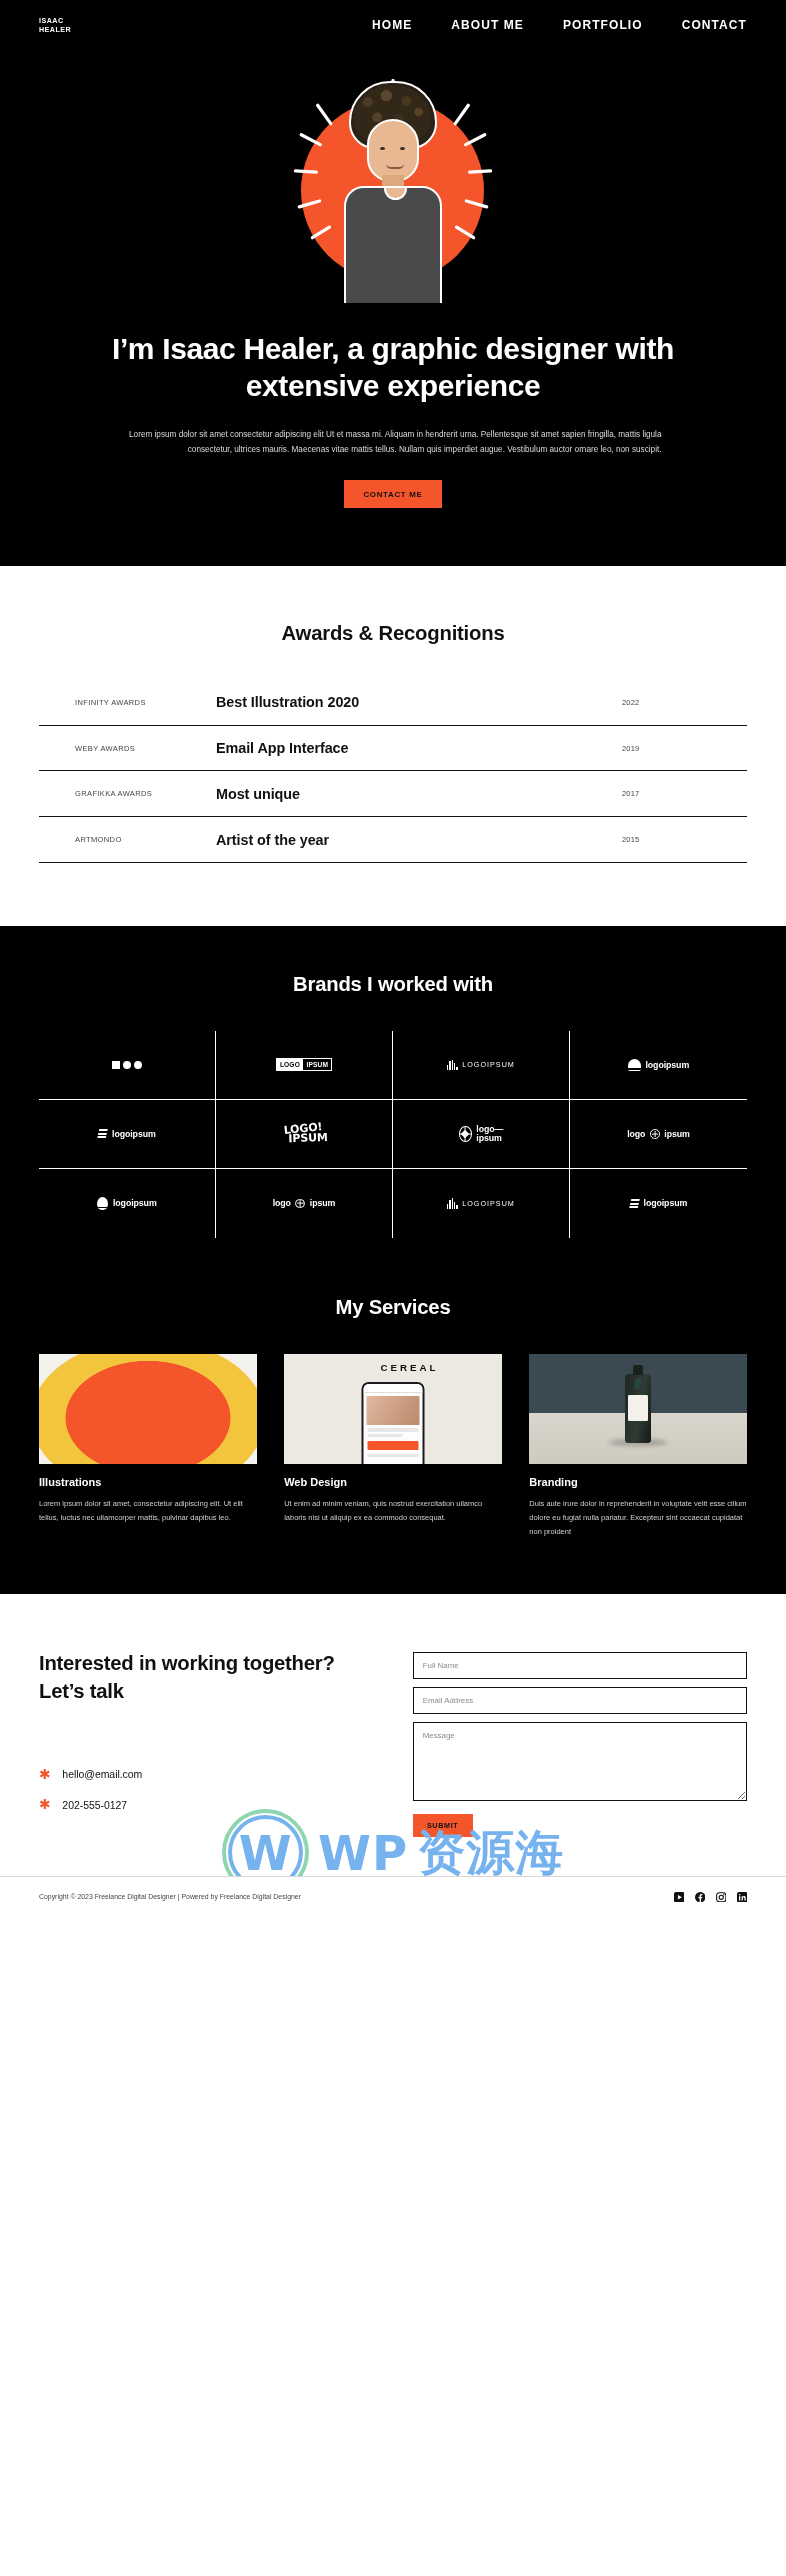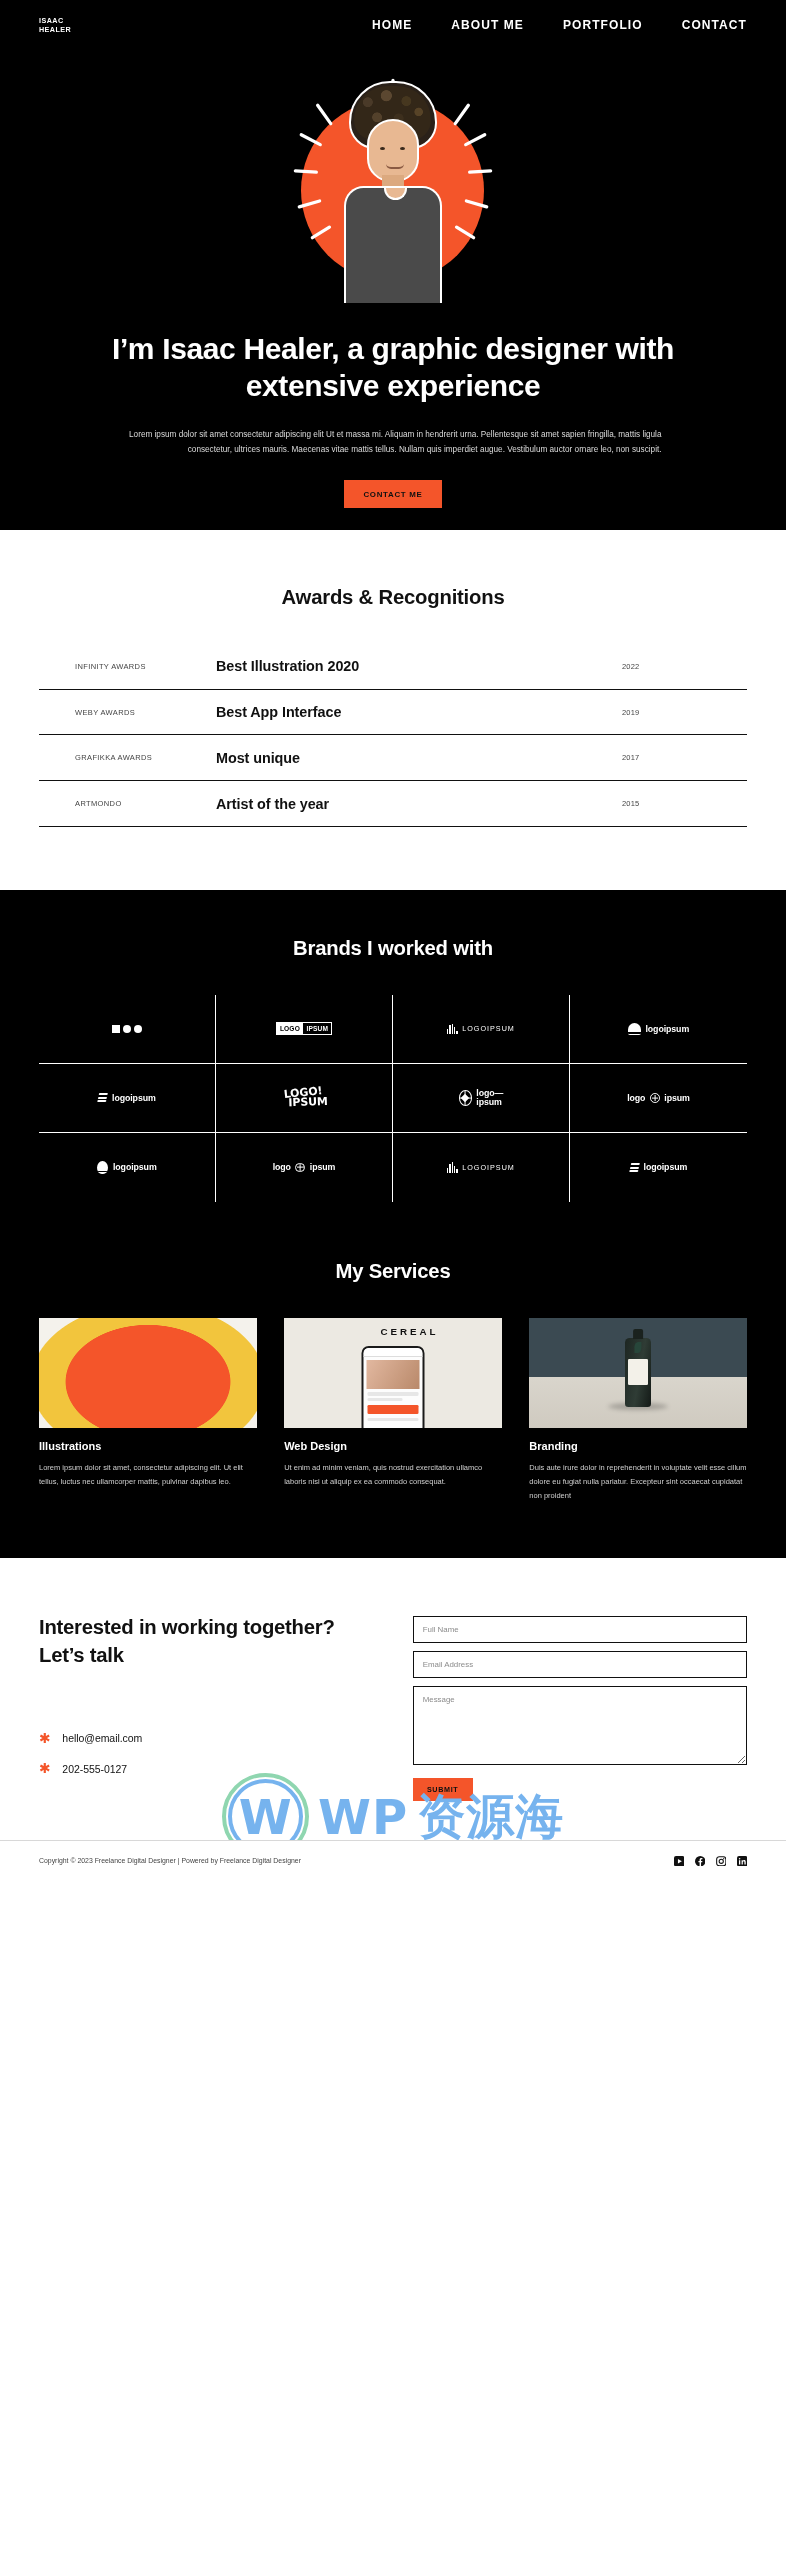--- a/index.html
+++ b/index.html
@@ -6,21 +6,21 @@
   html,body{width:786px;}
   body{
     font-family:"Liberation Sans", sans-serif;
     background:#ffffff;
     color:#111111;
     -webkit-font-smoothing:antialiased;
   }
   .page{width:786px;position:relative;overflow:hidden;}
 
   
-  .hero{background:#000000;color:#ffffff;padding:0 0 22px 0;position:relative;}
+  .hero{background:#000000;color:#ffffff;padding:0 0 58px 0;position:relative;}
   .nav{
     display:flex;align-items:center;justify-content:space-between;
     padding:15.7px 39px 5.2px 39px;
   }
   .brand{
     font-size:7.2px;font-weight:700;letter-spacing:.06em;line-height:1.35;
     text-transform:uppercase;color:#fff;
   }
   .brand span{display:block;}
   .nav-links{display:flex;align-items:center;gap:39px;}
@@ -301,21 +301,21 @@
   <section class="awards">
     <h2 class="section-title">Awards &amp; Recognitions</h2>
 
     <div class="award-row">
       <div class="award-org">INFINITY AWARDS</div>
       <div class="award-name">Best Illustration 2020</div>
       <div class="award-year">2022</div>
     </div>
     <div class="award-row">
       <div class="award-org">WEBY AWARDS</div>
-      <div class="award-name">Best App Interface</div>
+      <div class="award-name">Email App Interface</div>
       <div class="award-year">2019</div>
     </div>
     <div class="award-row">
       <div class="award-org">GRAFIKKA AWARDS</div>
       <div class="award-name">Most unique</div>
       <div class="award-year">2017</div>
     </div>
     <div class="award-row">
       <div class="award-org">ARTMONDO</div>
       <div class="award-name">Artist of the year</div>

